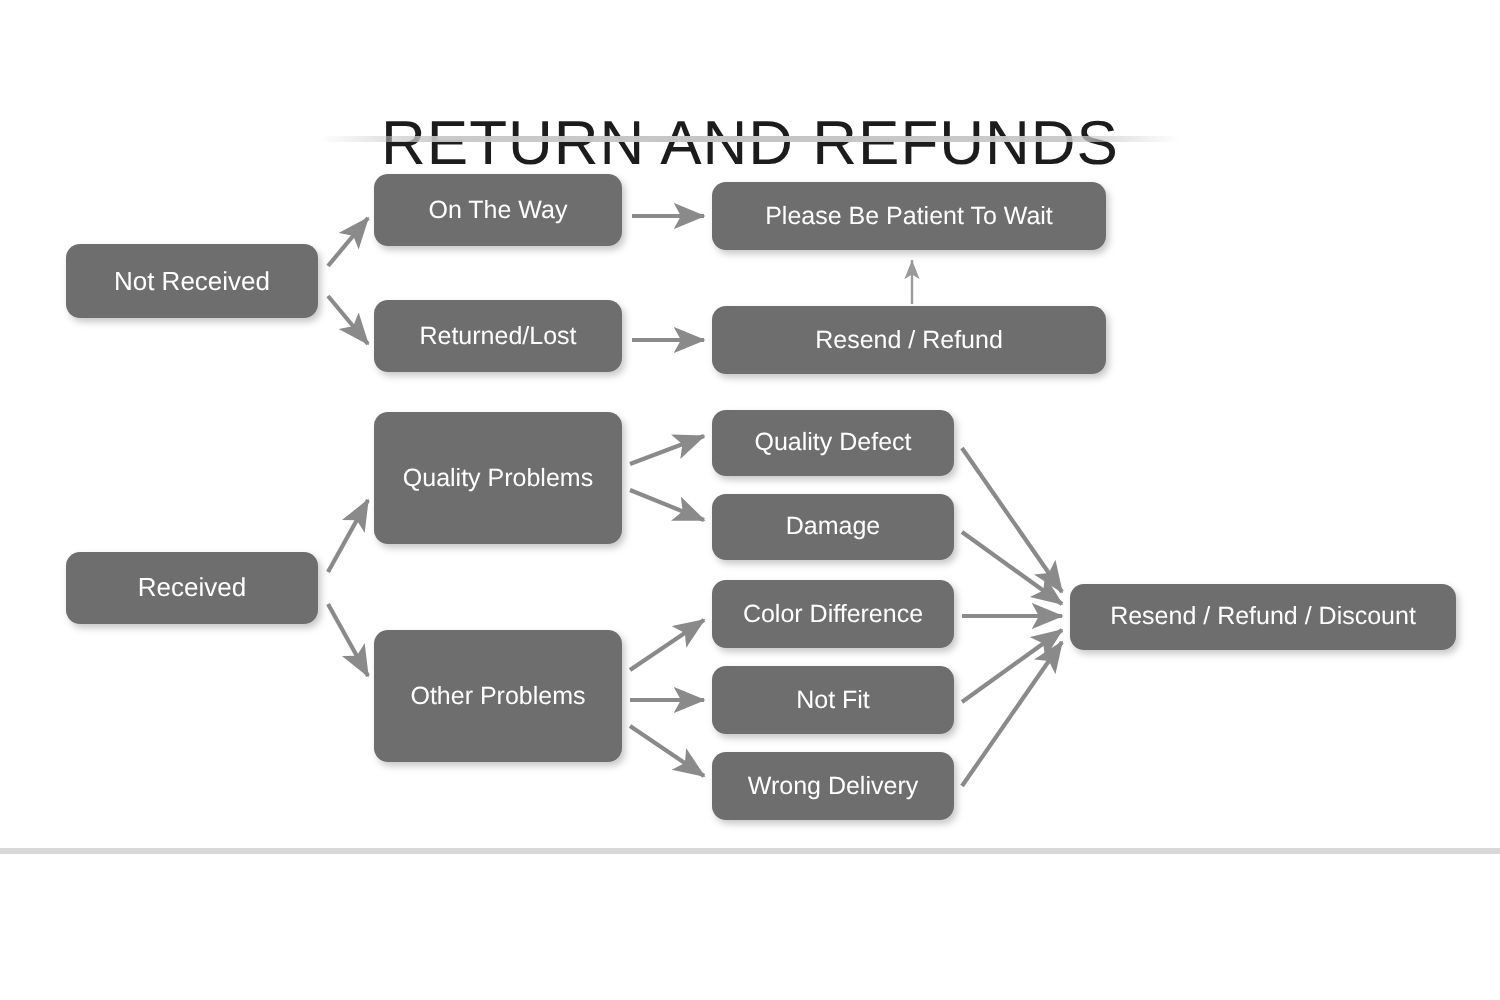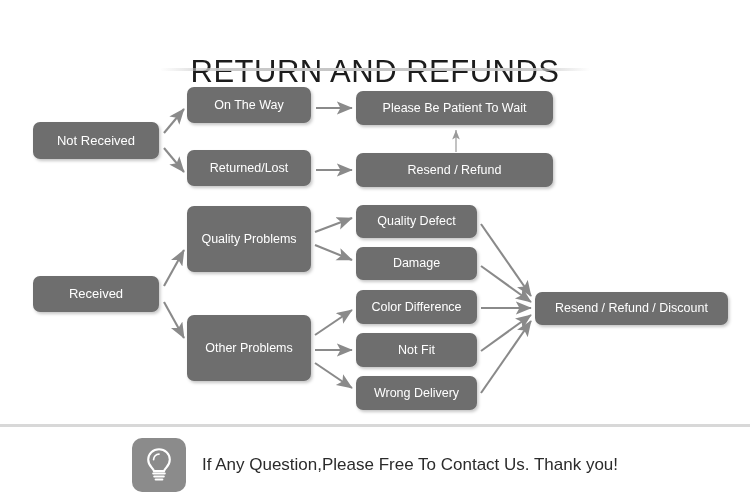--- a/index.html
+++ b/index.html
@@ -251,26 +251,14 @@
           <rect class="node-rect" x="535" y="292" width="193" height="33" filter="url(#nshadow)"></rect>
           <text class="node-label" x="631.5" y="308.5">Resend / Refund / Discount</text>
         </g>
 
       </g>
     </svg>
   </div>
 
   <div class="footer-rule"></div>
 
-  <div class="footer">
-    <div class="bulb-badge">
-      <svg width="34" height="38" viewBox="0 0 34 38" xmlns="http://www.w3.org/2000/svg">
-        <path d="M17 3.2c-6.0 0-10.8 4.6-10.8 10.3 0 3.5 1.7 6.3 3.6 8.2 1.2 1.2 1.9 2.3 2.1 3.4h10.2c0.2-1.1 0.9-2.2 2.1-3.4 1.9-1.9 3.6-4.7 3.6-8.2C27.8 7.8 23.0 3.2 17 3.2z" fill="none" stroke="#ffffff" stroke-width="2.1" stroke-linejoin="round"></path>
-        <path d="M11.6 13.6c0-3.0 2.4-5.5 5.4-5.5" fill="none" stroke="#ffffff" stroke-width="1.7" stroke-linecap="round"></path>
-        <line x1="11.2" y1="27.6" x2="22.8" y2="27.6" stroke="#ffffff" stroke-width="2" stroke-linecap="round"></line>
-        <line x1="12.2" y1="30.6" x2="21.8" y2="30.6" stroke="#ffffff" stroke-width="2" stroke-linecap="round"></line>
-        <line x1="13.6" y1="33.6" x2="20.4" y2="33.6" stroke="#ffffff" stroke-width="2" stroke-linecap="round"></line>
-      </svg>
-    </div>
-    <div class="footer-text">If Any Question,Please Free To Contact Us. Thank you!</div>
-  </div>
 
 </div>
 
 </body></html>

